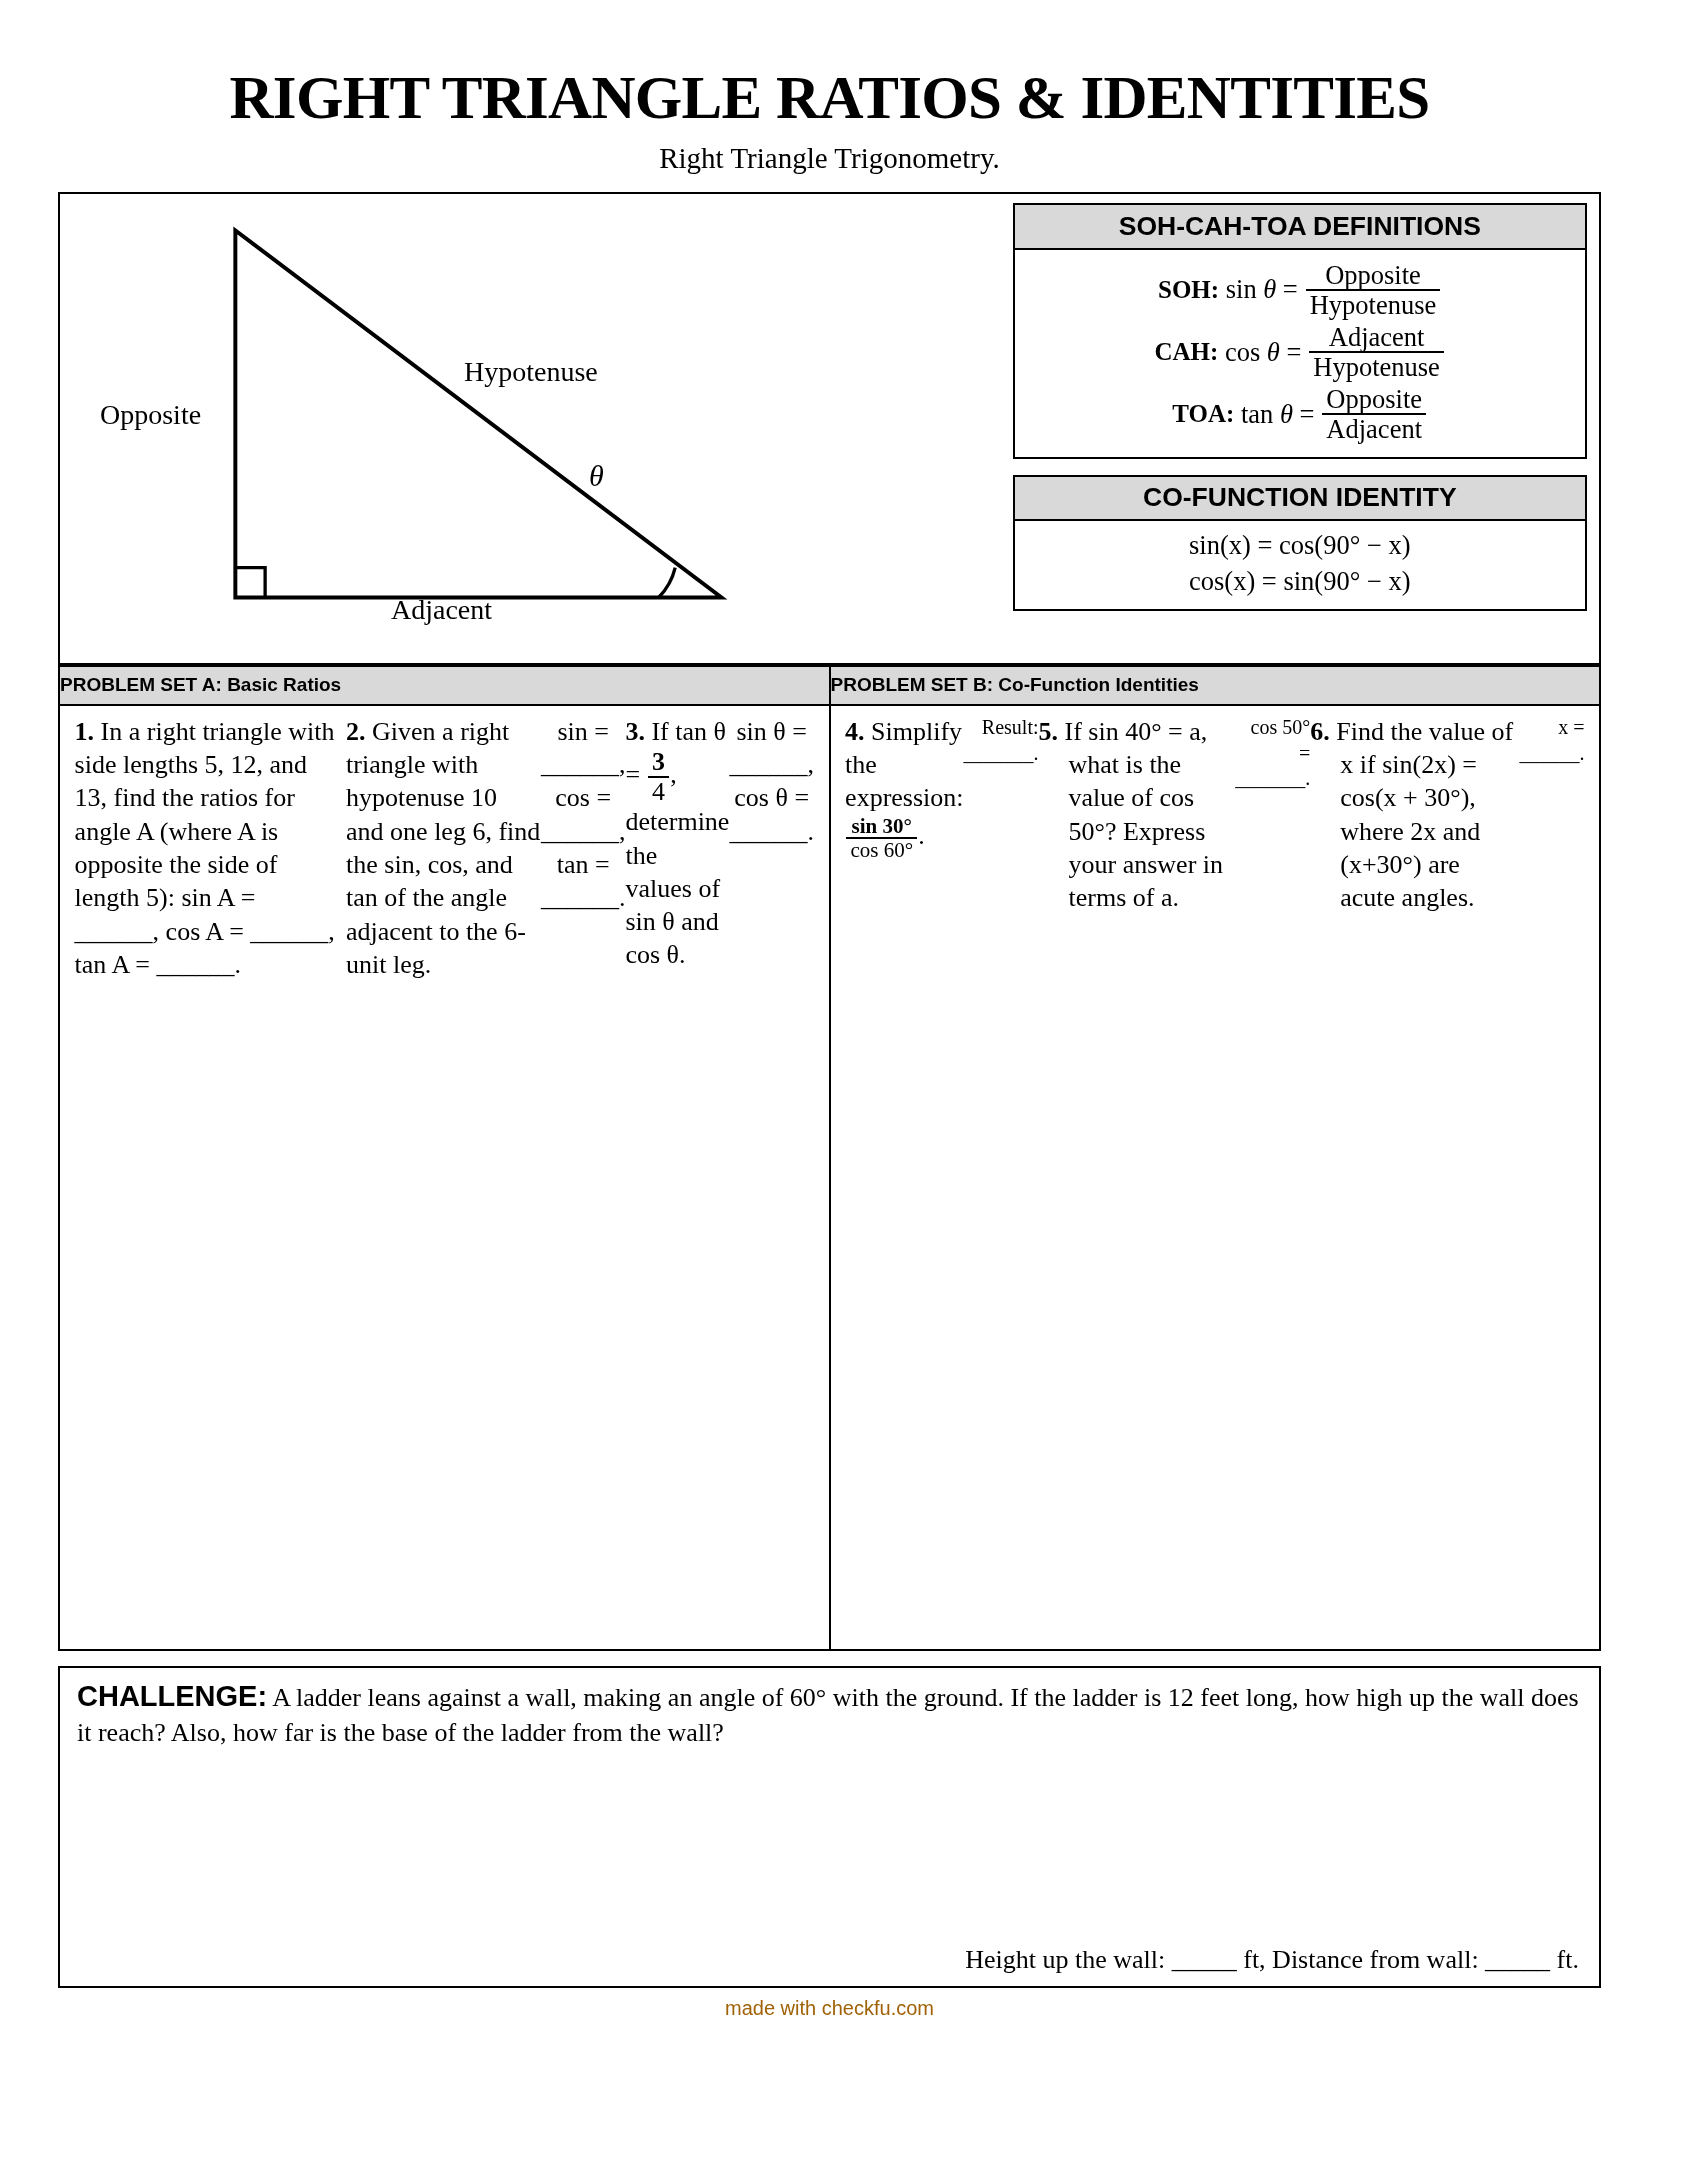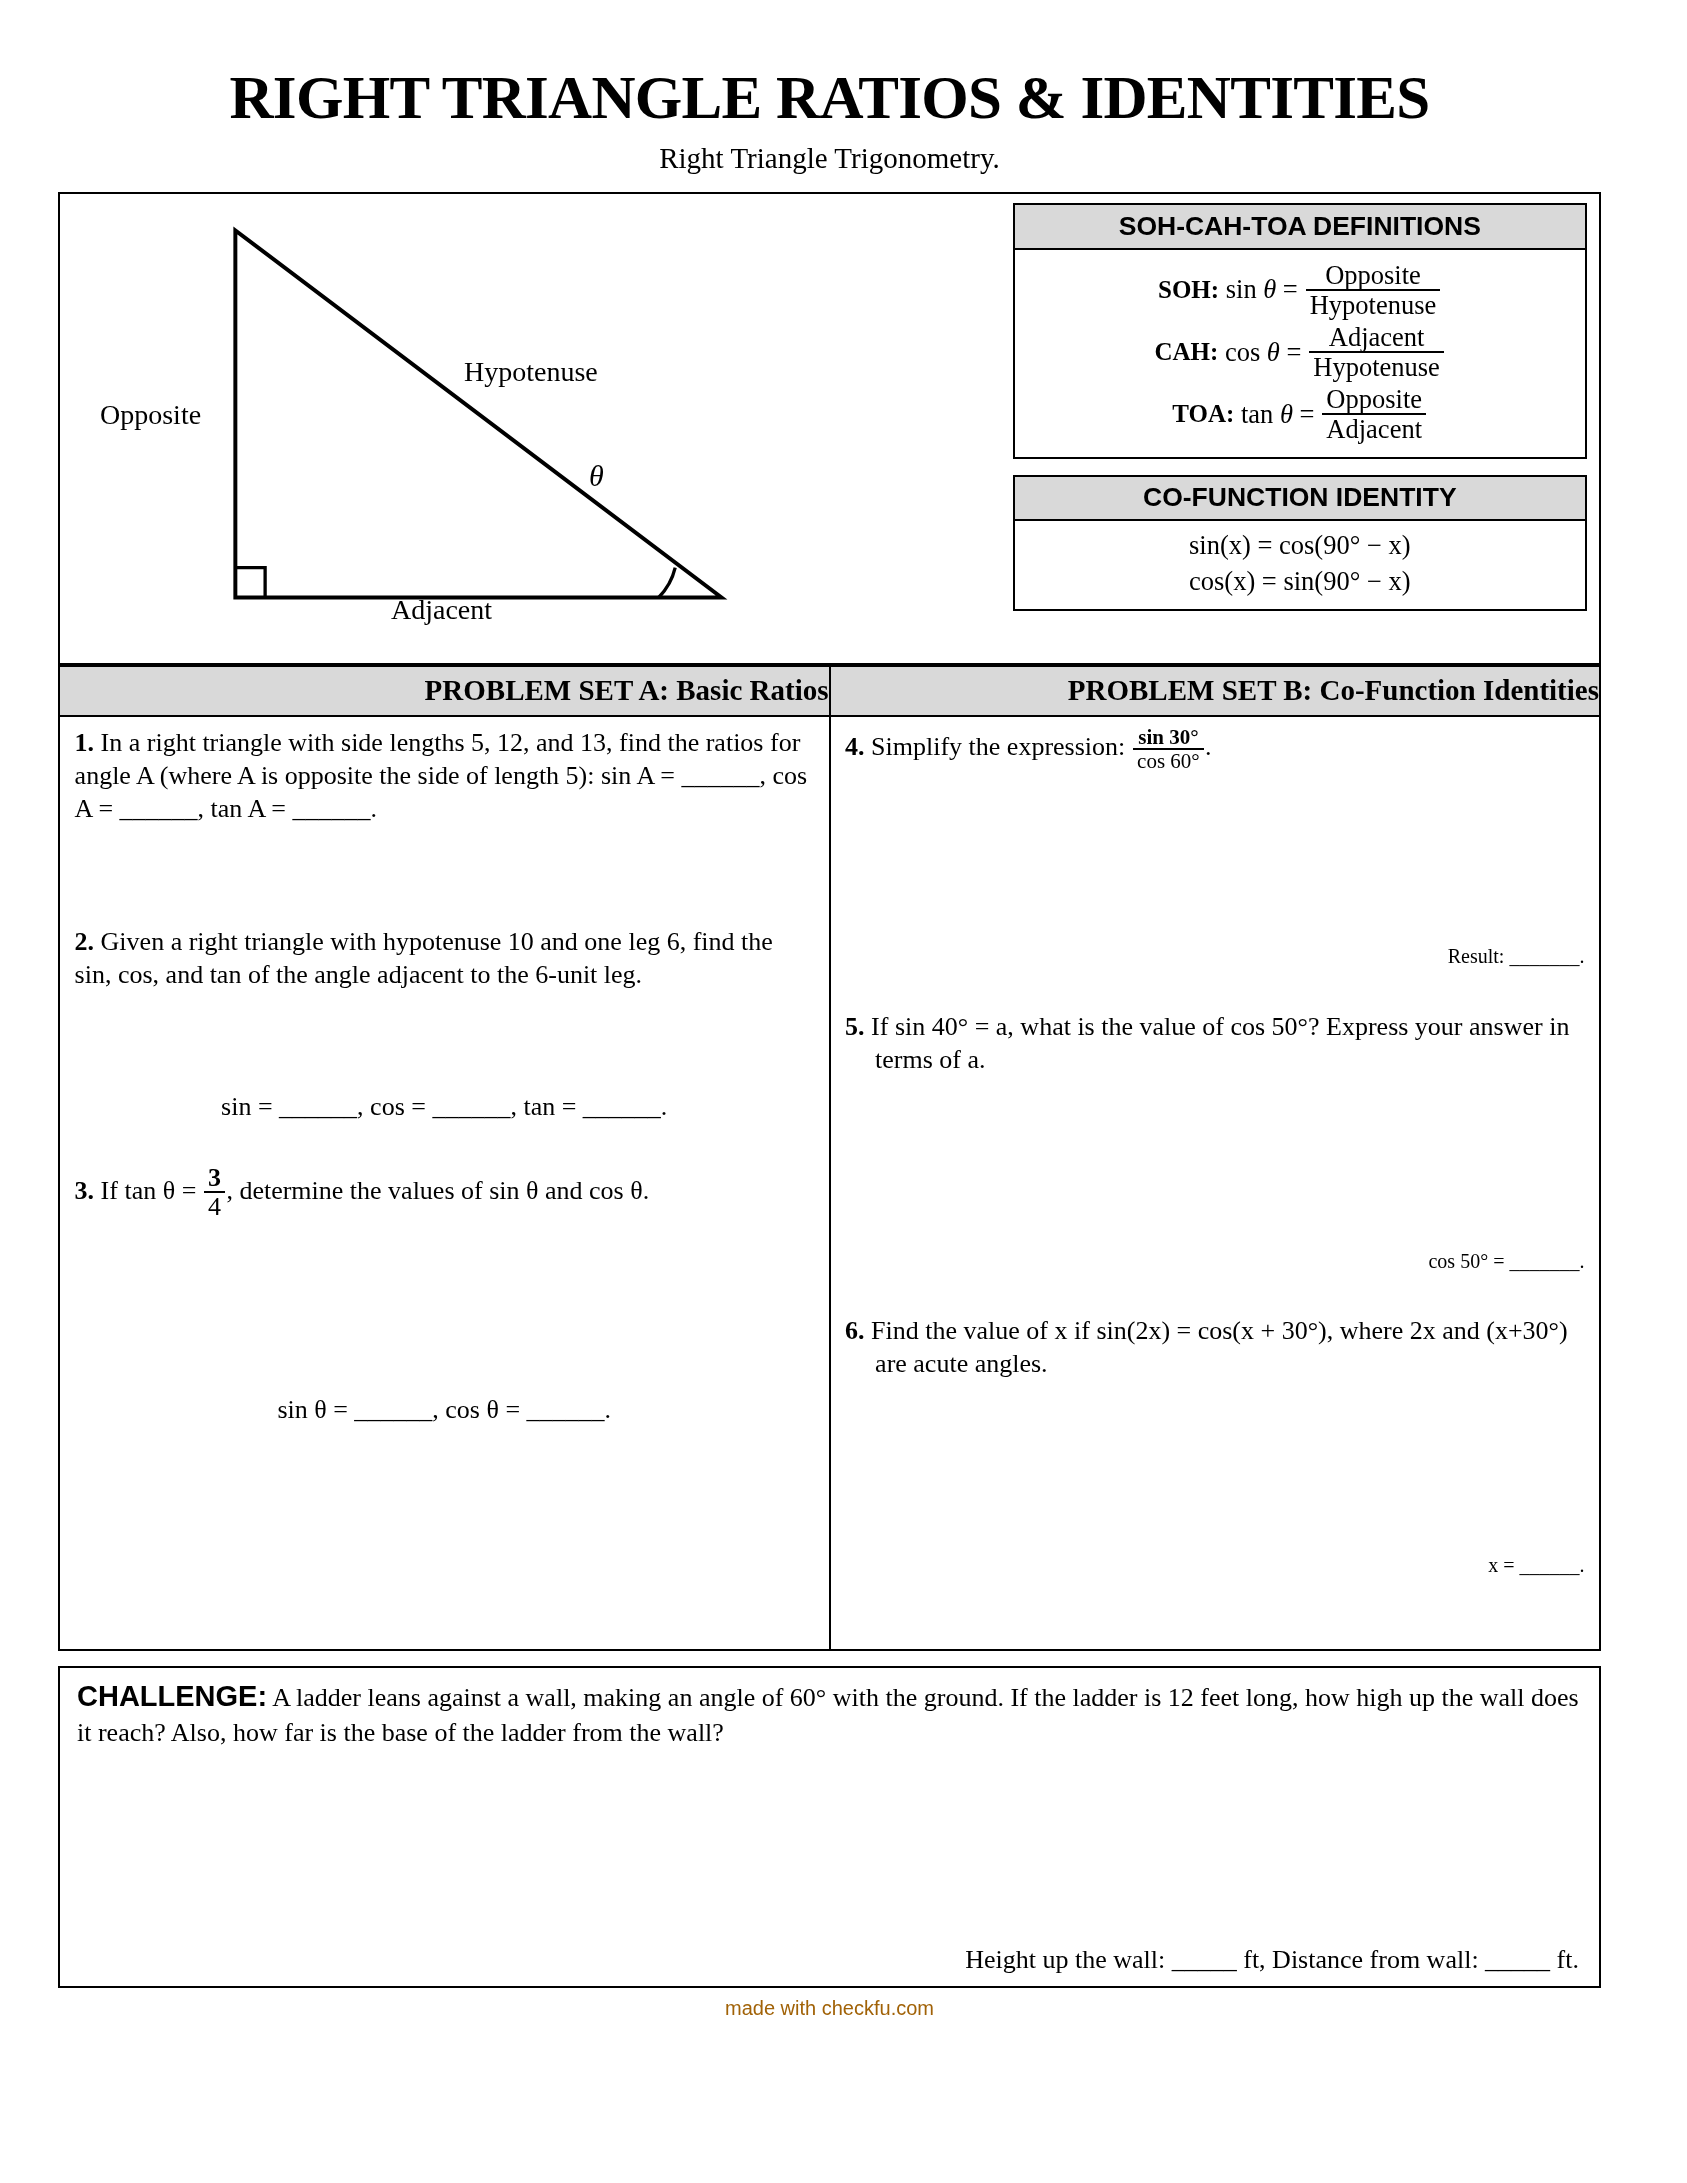--- a/index.html
+++ b/index.html
@@ -144,33 +144,33 @@
   .set {
     flex: 1;
     box-sizing: border-box;
     display: flex;
     flex-direction: column;
   }
   .set-left { border-right: 2.6px solid #000; }
   .set-head {
     background: #d9d9d9;
     border-bottom: 2.6px solid #000;
-    text-align: right;
-    font-family: Liberation Serif, serif;
+    text-align: left;
+    font-family: Liberation Sans, sans-serif;
     font-weight: bold;
-    font-size: 29px;
+    font-size: 19px;
     padding: 6.6px 0 8px 0;
   }
   .set-body {
     padding: 9.3px 14.6px 6.6px 14.6px;
     font-size: 26px;
     line-height: 1.28;
     flex: 1;
     display: flex;
-    flex-direction: column;
+    flex-direction: row;
   }
   .prob {
     position: relative;
   }
   .prob .num { font-weight: bold; }
   .answer-right {
     text-align: right;
     font-size: 20px;
   }
   .answer-center {

